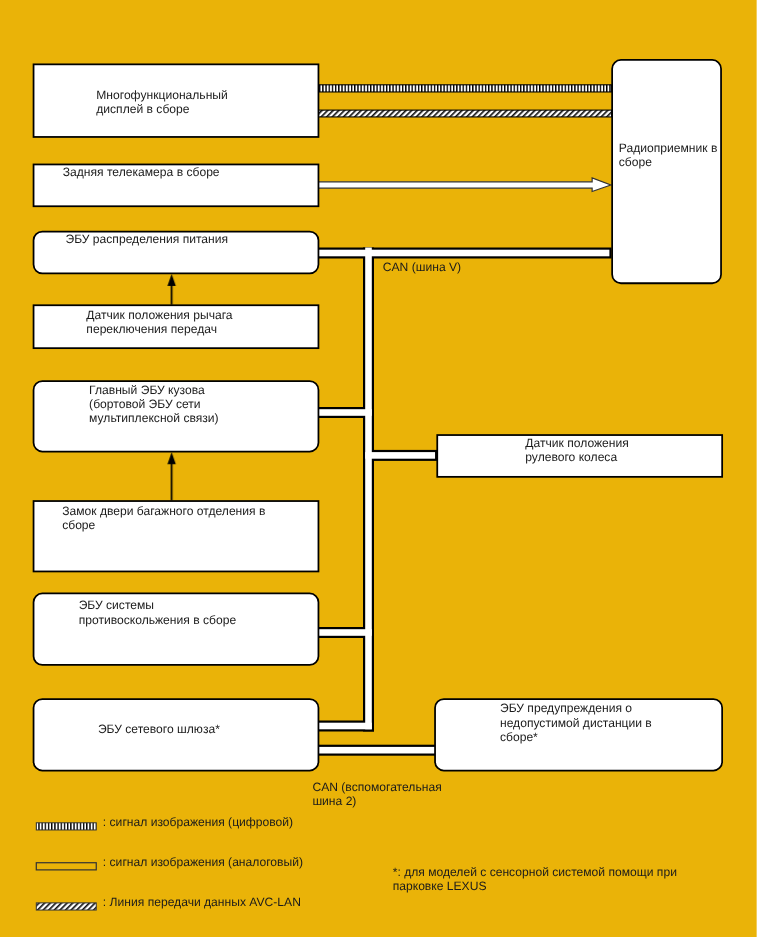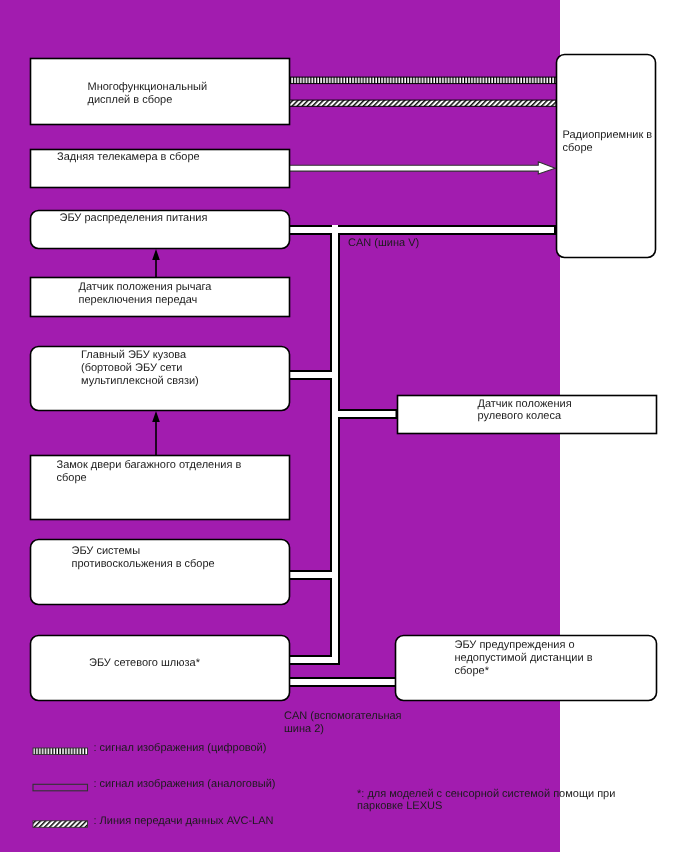--- a/index.html
+++ b/index.html
@@ -1,18 +1,18 @@
 <!DOCTYPE html>
 <html><head>
 <meta charset="utf-8">
 <title>Diagram</title>
 <style>
   html,body{margin:0;padding:0;background:#ffffff;}
   body{width:688px;height:852px;overflow:hidden;font-family:"Liberation Sans",sans-serif;}
-  #stage{position:relative;width:560px;height:852px;background:#a21caf;}
+  #stage{position:relative;width:688px;height:852px;background:#eab308;}
   svg#canvas{position:absolute;left:0;top:0;display:block;}
   #canvas text{font-family:"Liberation Sans",sans-serif;font-size:11px;fill:#1b1b1b;-webkit-font-smoothing:antialiased;text-rendering:geometricPrecision;transform:translateZ(0);}
   .boxshape{fill:#ffffff;stroke:#000000;stroke-width:1.6;}
   .bandink{fill:#000000;}
   .bandcore{fill:#ffffff;}
   .solidarrow{fill:#000000;stroke:none;}
   .hollowarrow{fill:#ffffff;stroke:#333333;stroke-width:1.1;stroke-linejoin:miter;}
   .legbox{fill:none;stroke:#333333;stroke-width:1.1;}
 </style>
 </head>

